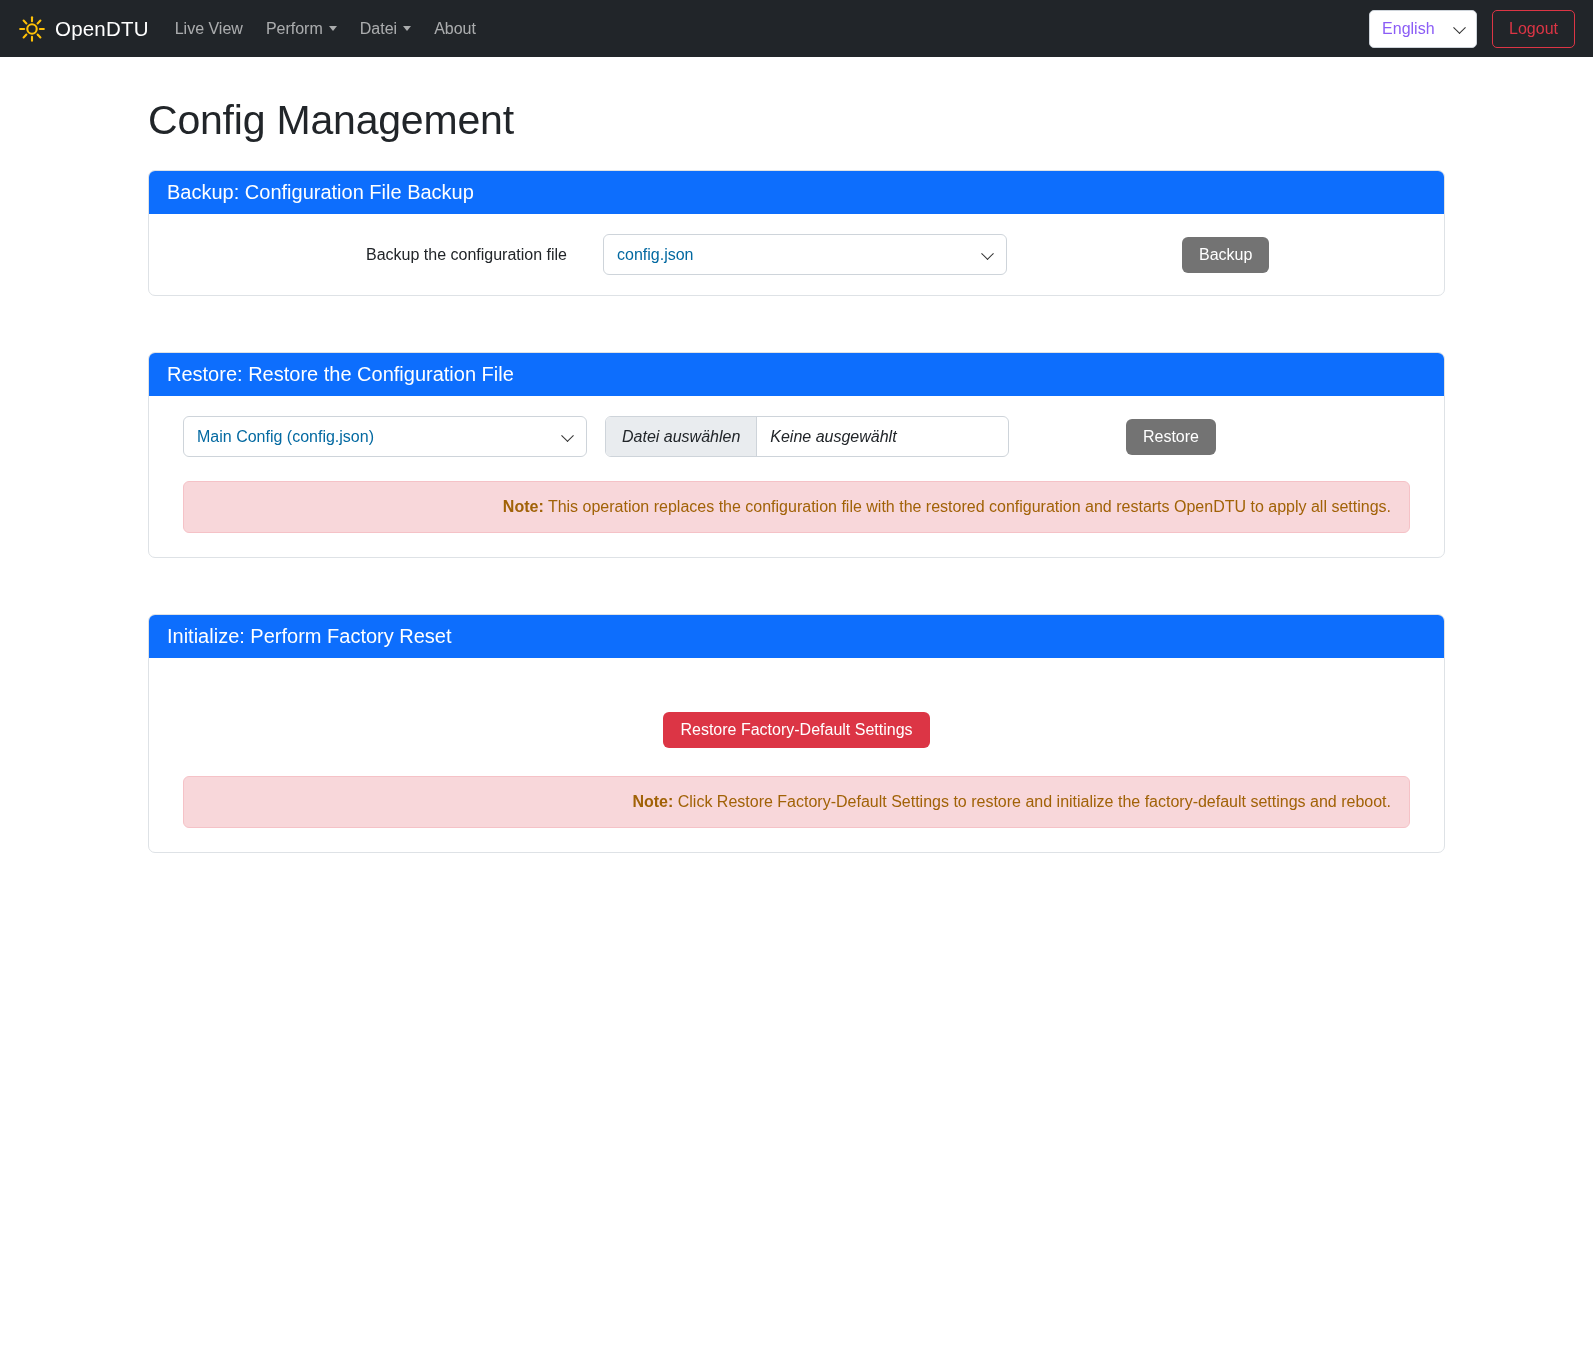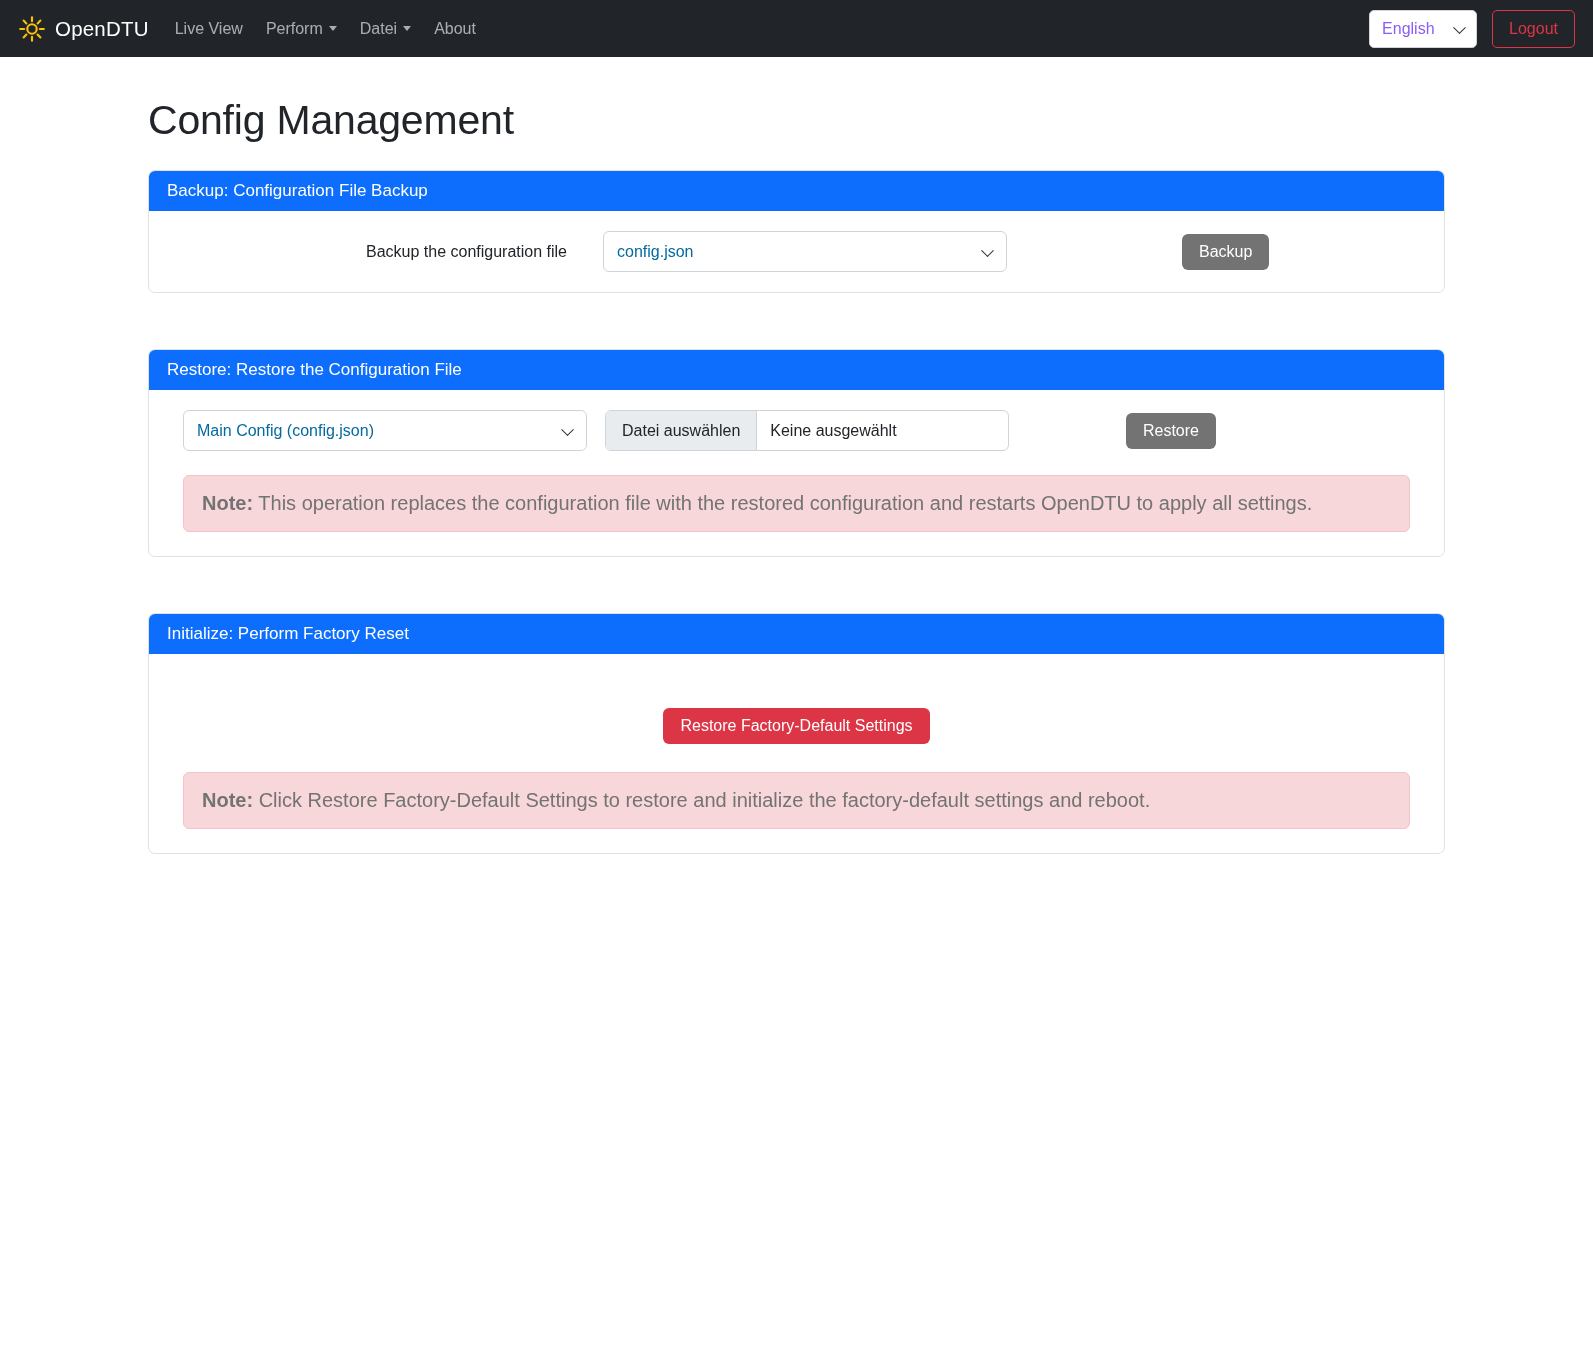--- a/index.html
+++ b/index.html
@@ -113,21 +113,21 @@
   .card {
     border: 1px solid #dee2e6;
     border-radius: 7px;
     margin-bottom: 56px;
     background: #fff;
     overflow: hidden;
   }
   .card-header {
     background: #0d6efd;
     color: #ffffff;
-    font-size: 17px;
+    font-size: 20px;
     padding: 10px 18px;
   }
   .card-body {
     padding: 20px 18px;
   }
 
   
   .row-flex {
     display: flex;
     align-items: center;
@@ -188,20 +188,21 @@
   .file-control {
     width: 404px;
     height: 41px;
     border: 1px solid #ced4da;
     border-radius: 6px;
     display: flex;
     align-items: stretch;
     overflow: hidden;
     background: #fff;
     cursor: pointer;
+    font-style: italic;
   }
   .file-btn {
     background: #e9ecef;
     border-right: 1px solid #ced4da;
     padding: 0 16px;
     display: flex;
     align-items: center;
     font-size: 16px;
     color: #212529;
     white-space: nowrap;
@@ -214,26 +215,26 @@
     color: #212529;
   }
   .restore-btn-wrap {
     margin-left: auto;
     padding-right: 210px;
   }
 
   .note {
     background: #f8d7da;
     border: 1px solid #f5c2c7;
-    color: #737373;
+    color: #a16207;
     border-radius: 6px;
     padding: 16px 18px;
     margin: 24px 16px 4px 16px;
-    font-size: 20px;
-    text-align: left;
+    font-size: 16px;
+    text-align: right;
   }
   .note b { font-weight: 700; }
 
   .center-row {
     display: flex;
     justify-content: center;
     padding: 6px 0 4px 0;
   }
 </style>
 </head>

